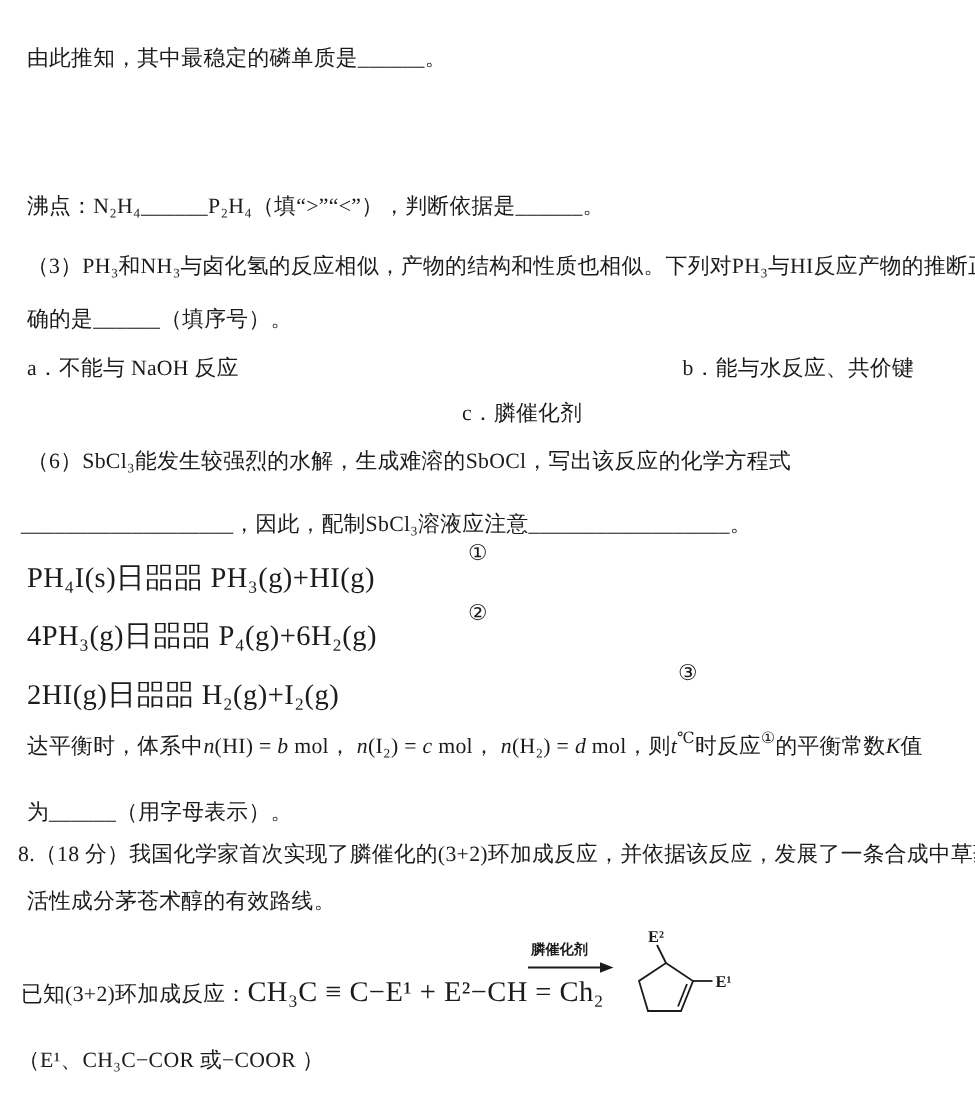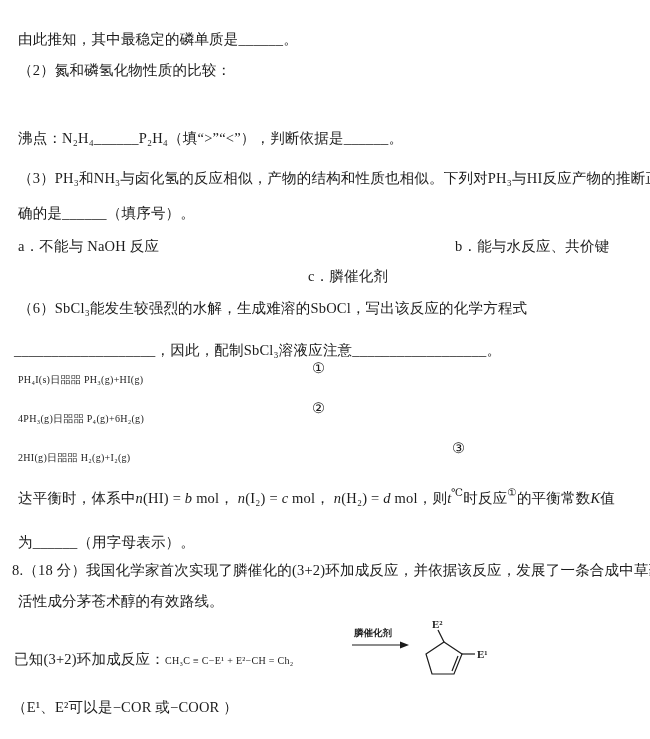--- a/index.html
+++ b/index.html
@@ -3,34 +3,33 @@
 <meta charset="utf-8">
 <style>
   html,body{margin:0;padding:0;}
   body{
     width:650px;height:739px;background:#ffffff;
     font-family:"Liberation Serif","DejaVu Serif",serif;
     color:#1b1b1b;
   }
   .page{position:relative;width:650px;height:739px;background:#fff;overflow:hidden;}
   .line{position:absolute;font-size:14.5px;white-space:nowrap;letter-spacing:.2px;line-height:1.25;}
-  .eq{font-size:10px;letter-spacing:.3px;}
+  .eq{font-size:19px;letter-spacing:.3px;}
   .circ{position:absolute;font-size:14.5px;}
   .sup{font-size:.72em;position:relative;top:-.68em;}
   .it{font-style:italic;}
   .scheme-svg{position:absolute;left:348px;top:612px;}
   .scheme-svg text{font-family:"Liberation Serif","DejaVu Serif",serif;fill:#1b1b1b;}
 </style>
 </head>
 <body>
 
 <div class="page">
 
   <div class="line" style="left:18px;top:30px">由此推知，其中最稳定的磷单质是______。</div>
-  <div class="line" style="left:18px;top:61px">（2）氮和磷氢化物性质的比较：</div>
   <div class="line" style="left:18px;top:129px">沸点：N₂H₄______P₂H₄（填“&gt;”“&lt;”），判断依据是______。</div>
   <div class="line" style="left:18px;top:169px">（3）PH₃和NH₃与卤化氢的反应相似，产物的结构和性质也相似。下列对PH₃与HI反应产物的推断正</div>
   <div class="line" style="left:18px;top:237px">a．不能与 NaOH 反应</div>
 
   <div class="line" style="left:18px;top:204px">确的是______（填序号）。</div>
   <div class="line" style="left:455px;top:237px">b．能与水反应、共价键</div>
   <div class="line" style="left:308px;top:267px">c．膦催化剂</div>
 
   <div class="line" style="left:18px;top:299px">（6）SbCl₃能发生较强烈的水解，生成难溶的SbOCl，写出该反应的化学方程式</div>
   <div class="line" style="left:14px;top:341px">___________________，因此，配制SbCl₃溶液应注意__________________。</div>
@@ -65,15 +64,15 @@
     <text x="84" y="16" font-size="11" font-weight="600">E²</text>
     <g stroke="#1b1b1b" stroke-width="1.2" fill="none">
       <line x1="90" y1="18" x2="96" y2="30"></line>
       <polygon points="96,30 114,42 106,62 84,62 78,42"></polygon>
       <line x1="110" y1="44" x2="104" y2="59"></line>
       <line x1="114" y1="42" x2="127" y2="42"></line>
     </g>
     <text x="129" y="46" font-size="11" font-weight="600">E¹</text>
   </svg>
 
-  <div class="line" style="left:12px;top:698px">（E¹、E²可以是−COR 或−COOR ）</div>
+  <div class="line" style="left:12px;top:698px">（E¹、CH₃C−COR 或−COOR ）</div>
 
 </div>
 
 </body></html>

